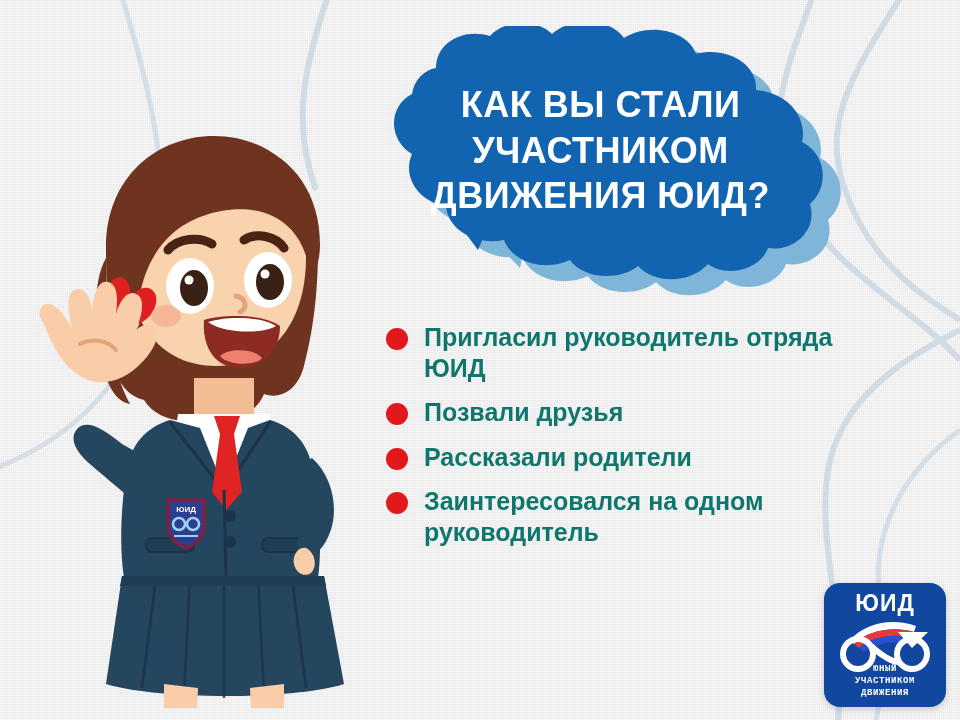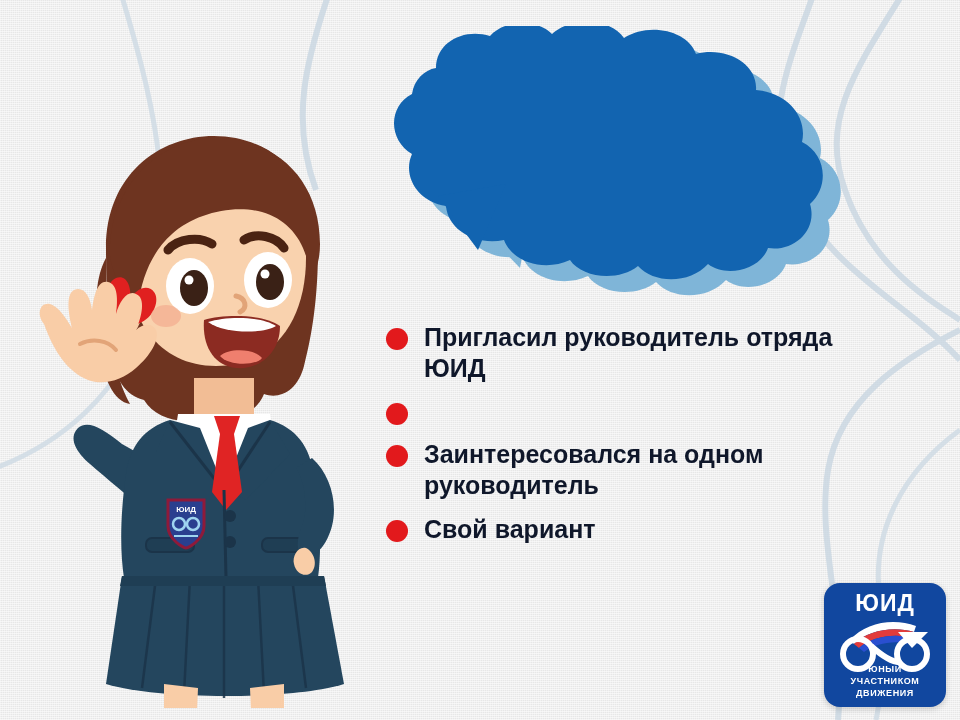--- a/index.html
+++ b/index.html
@@ -77,21 +77,21 @@
   .bullet {
     flex: 0 0 auto;
     width: 22px;
     height: 22px;
     border-radius: 50%;
     background: #e2191c;
     margin-top: 6px;
     margin-right: 16px;
   }
   .answer-text {
-    color: #0f172a;
+    color: #0f766e;
     font-weight: bold;
     font-size: 25px;
     line-height: 1.22;
     max-width: 450px;
   }
   .answer-item.wide .answer-text { max-width: 430px; }
 
   
   .logo {
     position: absolute;
@@ -121,21 +121,21 @@
     bottom: 7px;
     left: 0;
     width: 100%;
     text-align: center;
     color: #ffffff;
     font-weight: bold;
     font-size: 9px;
     line-height: 1.32;
     letter-spacing: .6px;
   }
-  .logo-sub span { display: block; }
+  .logo-sub span { display: block; font-family: Liberation Mono, monospace; }
 
   
   .girl {
     position: absolute;
     left: 18px;
     top: 128px;
     width: 330px;
     height: 580px;
   }
 </style>
@@ -200,43 +200,49 @@
           C300,256 264,252 252,234
           C226,246 194,236 186,214
           C158,220 130,204 128,180
           C100,176 84,150 94,128
           C70,114 70,80 94,68
           C96,54 106,44 118,42 Z"></path>
         <path fill="#1264b0" d="M120,170 L188,158 L160,224 Z"></path>
       </g>
     </svg>
 
+    <div class="cloud-text">
+      <span class="tl">КАК ВЫ СТАЛИ</span>
+      <span class="tl">УЧАСТНИКОМ</span>
+      <span class="tl">ДВИЖЕНИЯ ЮИД?</span>
+    </div>
   </div>
 
   <div class="answers">
 
     <div class="answer-item wide">
       <div class="bullet"></div>
       <div class="answer-text">Пригласил руководитель отряда ЮИД</div>
     </div>
 
     <div class="answer-item">
       <div class="bullet"></div>
-    </div>
-
+      <div class="answer-text">Позвали друзья</div>
+    </div>
+
+    <div class="answer-item">
+      <div class="bullet"></div>
+      <div class="answer-text">Рассказали родители</div>
+    </div>
 
     <div class="answer-item wide">
       <div class="bullet"></div>
       <div class="answer-text">Заинтересовался на одном руководитель</div>
     </div>
 
-    <div class="answer-item">
-      <div class="bullet"></div>
-      <div class="answer-text">Свой вариант</div>
-    </div>
 
   </div>
 
   <svg class="girl" width="330" height="580" viewBox="0 0 330 580">
 
     <path fill="#6e3420" d="M88,120 C88,48 140,8 196,8 C254,8 300,50 300,120
                             C300,178 292,214 286,238 C280,262 262,272 246,266
                             C236,290 208,296 190,288 C168,298 138,292 126,272
                             C108,268 96,250 94,226 C90,196 88,160 88,120 Z"></path>
 

